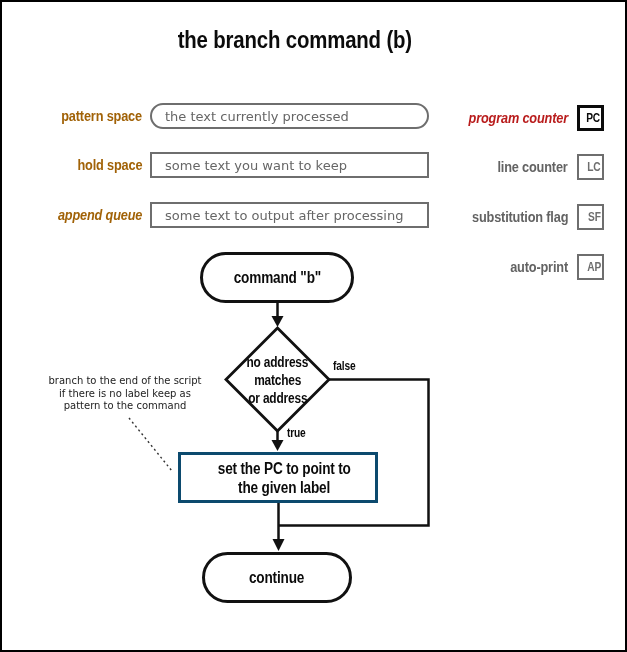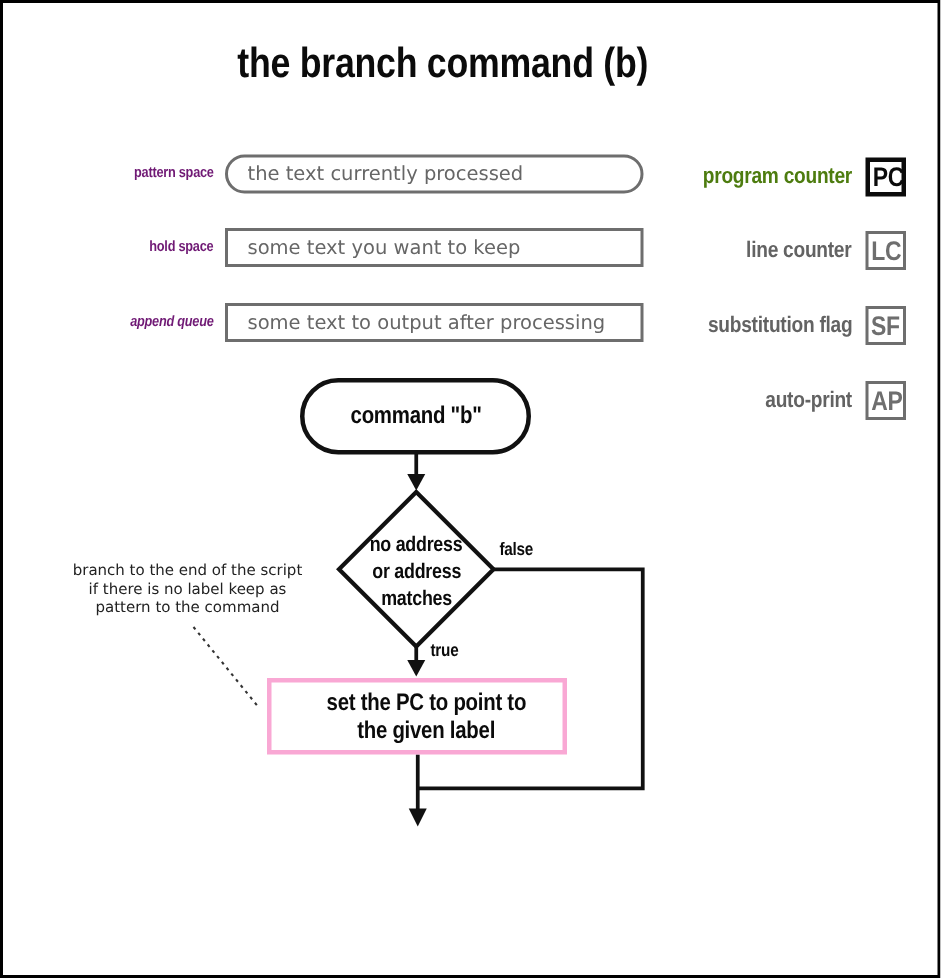--- a/index.html
+++ b/index.html
@@ -12,55 +12,55 @@
     font-family:"Liberation Sans",sans-serif;
     overflow:hidden;
   }
   .abs{position:absolute;}
   
   .cx{display:inline-block;transform:scaleX(0.85);transform-origin:50% 50%;font-weight:700;letter-spacing:-0.2px;}
   .cx-r{transform-origin:100% 50%;}
   .cx-l{transform-origin:0 50%;}
   .title{
     left:0;top:24px;width:586px;height:36px;
-    text-align:center;font-size:28px;color:#0b0b0b;
+    text-align:center;font-size:24px;color:#0b0b0b;
   }
   
   .mem-label{
     width:130px;left:10px;height:20px;line-height:20px;
-    text-align:right;font-size:10px;color:#701a75;white-space:nowrap;
+    text-align:right;font-size:15px;color:#a16207;white-space:nowrap;
   }
   .mem-box{
     left:148px;width:279px;height:26px;
     box-sizing:border-box;border:2px solid #6e6e6e;background:#fff;
     display:flex;align-items:center;padding-left:13px;
     font-family:"DejaVu Sans",sans-serif;font-size:13px;color:#666;
     white-space:nowrap;
   }
   
   .reg-label{
     left:370px;width:196px;height:20px;line-height:20px;
     text-align:right;font-size:15px;color:#636363;white-space:nowrap;
   }
-  .reg-label.hl{color:#4d7c0f;}
+  .reg-label.hl{color:#b91c1c;font-style:italic;}
   .reg-box{
     left:575px;width:27px;height:26px;
     box-sizing:border-box;border:2px solid #6e6e6e;background:#fff;
-    display:flex;align-items:center;justify-content:flex-start;
-    font-size:18px;color:#6e6e6e;
+    display:flex;align-items:center;justify-content:flex-end;
+    font-size:12px;color:#6e6e6e;
   }
   .reg-box.hl{border:3px solid #0b0b0b;color:#0b0b0b;}
   
   .stadium{
     box-sizing:border-box;border:3px solid #111;border-radius:26px;background:#fff;
     display:flex;align-items:center;justify-content:center;
     font-size:16px;color:#0b0b0b;text-align:center;
   }
   .rect{
-    box-sizing:border-box;border:3px solid #f9a8d4;background:#fff;
+    box-sizing:border-box;border:3px solid #0c4a6e;background:#fff;
     display:flex;flex-direction:column;align-items:center;justify-content:center;
     font-size:16px;line-height:19px;color:#0b0b0b;text-align:center;padding-left:12px;
   }
   .decision-text{
     left:223px;top:351px;width:105px;
     text-align:center;font-size:14px;line-height:18px;color:#0b0b0b;
   }
   .edge-label{font-size:12px;color:#0b0b0b;white-space:nowrap;}
   .annotation{
     left:28px;top:373px;width:190px;
@@ -144,36 +144,39 @@
 
     <line x1="127" y1="416" x2="170" y2="469" stroke="#333333" stroke-width="1.4" stroke-dasharray="2 3"></line>
   </svg>
 
   <div class="abs stadium" style="left:198px;top:250px;width:154px;height:51px;">
     <span class="cx">command "b"</span>
   </div>
 
   <div class="abs decision-text">
     <div><span class="cx">no address</span></div>
+    <div><span class="cx">matches</span></div>
     <div><span class="cx">or address</span></div>
-    <div><span class="cx">matches</span></div>
   </div>
 
   <div class="abs edge-label" style="left:331px;top:357px;">
     <span class="cx cx-l">false</span>
   </div>
   <div class="abs edge-label" style="left:285px;top:424px;">
     <span class="cx cx-l">true</span>
   </div>
 
   <div class="abs rect" style="left:176px;top:450px;width:200px;height:51px;">
     <div><span class="cx">set the PC to point to</span></div>
     <div><span class="cx">the given label</span></div>
   </div>
 
+  <div class="abs stadium" style="left:200px;top:550px;width:150px;height:51px;">
+    <span class="cx">continue</span>
+  </div>
 
   <div class="abs annotation">
     <div>branch to the end of the script</div>
     <div>if there is no label keep as</div>
     <div>pattern to the command</div>
   </div>
 
 </div>
 
 </body></html>

